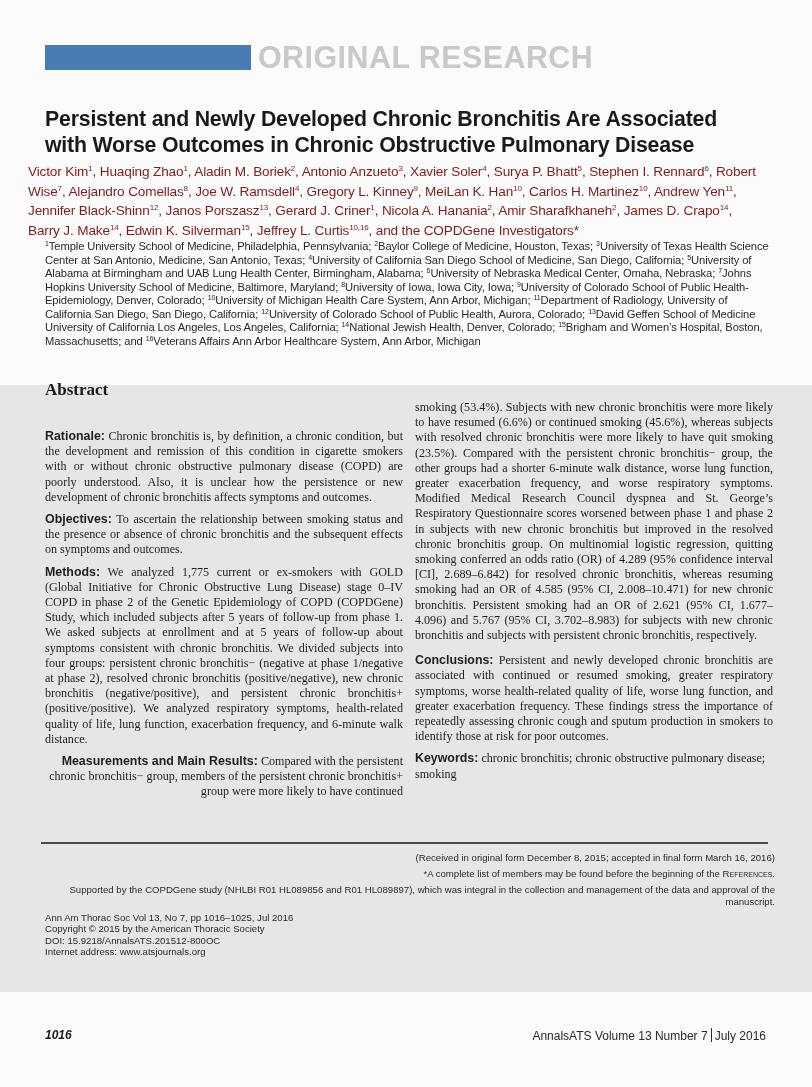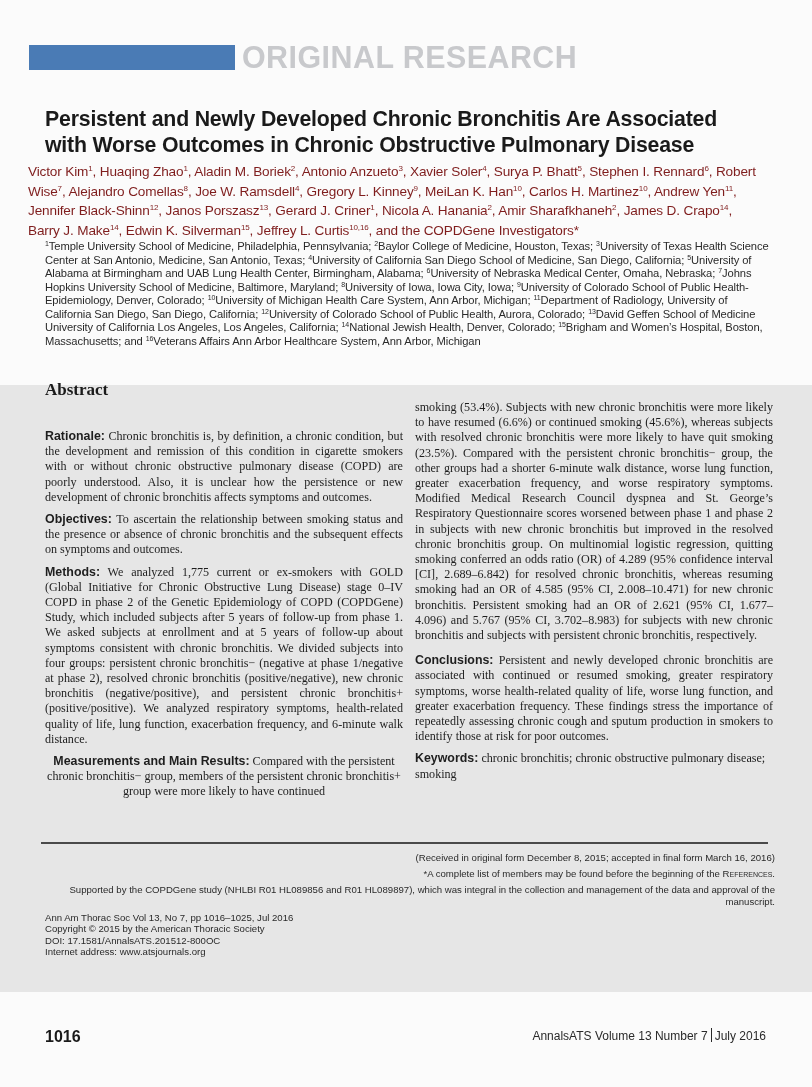--- a/index.html
+++ b/index.html
@@ -1,19 +1,19 @@
 <!DOCTYPE html>
 <html><head>
 <meta charset="utf-8">
 <style>
   * { box-sizing: border-box; margin: 0; padding: 0; }
   html, body { width: 812px; height: 1087px; background: #fbfbfb; overflow: hidden; }
   body { position: relative; font-family: "Liberation Sans", sans-serif; color: #1a1a1a; }
 
-  .banner { position: absolute; left: 0; top: 0; width: 720px; height: 100px; }
+  .banner { position: absolute; left: 16px; top: 0; width: 720px; height: 100px; }
   .banner-bar { position: absolute; left: 29px; top: 45px; width: 206px; height: 25px; background: #4a7bb5; }
   .banner-label { position: absolute; left: 242px; top: 40px; font-family: "Liberation Sans", sans-serif; font-weight: bold; font-size: 31px; letter-spacing: 0.5px; color: #c8c9cc; white-space: nowrap; transform: scaleX(0.98); transform-origin: left; }
 
   .title { position: absolute; left: 45px; top: 106px; width: 740px; font-size: 21.3px; font-weight: bold; line-height: 26px; color: #1a1a1a; letter-spacing: -0.2px; }
 
   .authors { position: absolute; left: 28px; top: 162px; width: 730px; font-size: 13.6px; line-height: 19.5px; color: #7f1d1d; letter-spacing: -0.15px; }
   .authors sup, .affils sup { font-size: 8px; vertical-align: 5px; line-height: 0; }
 
   .affils { position: absolute; left: 45px; top: 240px; width: 727px; font-size: 11.2px; line-height: 13.5px; color: #2a2a2a; letter-spacing: -0.1px; }
   .affils sup { vertical-align: 4px; font-size: 7px; }
@@ -28,21 +28,21 @@
   .col p { margin-bottom: 7px; text-align: justify; }
   .lead { font-family: "Liberation Sans", sans-serif; font-weight: bold; font-size: 12.4px; }
 
   .rule { position: absolute; left: 41px; top: 842px; width: 727px; height: 2px; background: #4a4a4a; }
 
   .footnotes { position: absolute; left: 45px; top: 852px; width: 730px; font-size: 9.6px; line-height: 12px; color: #2a2a2a; }
   .footnotes p { margin-bottom: 4px; text-align: right; }
   .smallcaps { font-variant: small-caps; }
   .citation { margin-top: 2px; line-height: 11.4px; }
 
-  .page-number { position: absolute; left: 45px; top: 1028px; font-size: 16px; font-weight: bold; }
+  .page-number { position: absolute; left: 45px; top: 1028px; font-size: 12px; font-weight: bold; font-style: italic; }
   .running-footer { position: absolute; right: 46px; top: 1028px; font-size: 12px; color: #2a2a2a; white-space: nowrap; }
   .running-footer .sep { display: inline-block; width: 1px; height: 14px; background: #2a2a2a; vertical-align: -2px; margin: 0 3px; }
 </style>
 </head>
 <body>
 
 <div class="banner">
   <div class="banner-bar"></div>
   <div class="banner-label">ORIGINAL RESEARCH</div>
 </div>
@@ -57,39 +57,39 @@
 <div class="affils" id="affils"><span><sup>1</sup><span>Temple University School of Medicine, Philadelphia, Pennsylvania;</span></span> <span><sup>2</sup><span>Baylor College of Medicine, Houston, Texas;</span></span> <span><sup>3</sup><span>University of Texas Health Science Center at San Antonio, Medicine, San Antonio, Texas;</span></span> <span><sup>4</sup><span>University of California San Diego School of Medicine, San Diego, California;</span></span> <span><sup>5</sup><span>University of Alabama at Birmingham and UAB Lung Health Center, Birmingham, Alabama;</span></span> <span><sup>6</sup><span>University of Nebraska Medical Center, Omaha, Nebraska;</span></span> <span><sup>7</sup><span>Johns Hopkins University School of Medicine, Baltimore, Maryland;</span></span> <span><sup>8</sup><span>University of Iowa, Iowa City, Iowa;</span></span> <span><sup>9</sup><span>University of Colorado School of Public Health-Epidemiology, Denver, Colorado;</span></span> <span><sup>10</sup><span>University of Michigan Health Care System, Ann Arbor, Michigan;</span></span> <span><sup>11</sup><span>Department of Radiology, University of California San Diego, San Diego, California;</span></span> <span><sup>12</sup><span>University of Colorado School of Public Health, Aurora, Colorado;</span></span> <span><sup>13</sup><span>David Geffen School of Medicine University of California Los Angeles, Los Angeles, California;</span></span> <span><sup>14</sup><span>National Jewish Health, Denver, Colorado;</span></span> <span><sup>15</sup><span>Brigham and Women’s Hospital, Boston, Massachusetts; and</span></span> <span><sup>16</sup><span>Veterans Affairs Ann Arbor Healthcare System, Ann Arbor, Michigan</span></span></div>
 
 <div class="graybox"></div>
 
 <h2 class="abs-heading">Abstract</h2>
 
 <div class="col col-left">
   <p><span class="lead">Rationale:</span> <span>Chronic bronchitis is, by definition, a chronic condition, but the development and remission of this condition in cigarette smokers with or without chronic obstructive pulmonary disease (COPD) are poorly understood. Also, it is unclear how the persistence or new development of chronic bronchitis affects symptoms and outcomes.</span></p>
   <p><span class="lead">Objectives:</span> <span>To ascertain the relationship between smoking status and the presence or absence of chronic bronchitis and the subsequent effects on symptoms and outcomes.</span></p>
   <p><span class="lead">Methods:</span> <span>We analyzed 1,775 current or ex-smokers with GOLD (Global Initiative for Chronic Obstructive Lung Disease) stage 0–IV COPD in phase 2 of the Genetic Epidemiology of COPD (COPDGene) Study, which included subjects after 5 years of follow-up from phase 1. We asked subjects at enrollment and at 5 years of follow-up about symptoms consistent with chronic bronchitis. We divided subjects into four groups: persistent chronic bronchitis− (negative at phase 1/negative at phase 2), resolved chronic bronchitis (positive/negative), new chronic bronchitis (negative/positive), and persistent chronic bronchitis+ (positive/positive). We analyzed respiratory symptoms, health-related quality of life, lung function, exacerbation frequency, and 6-minute walk distance.</span></p>
-  <p style="text-align:center;"><span class="lead">Measurements and Main Results:</span> <span>Compared with the persistent chronic bronchitis− group, members of the persistent chronic bronchitis+ group were more likely to have continued</span></p>
+  <p style="text-align:right;"><span class="lead">Measurements and Main Results:</span> <span>Compared with the persistent chronic bronchitis− group, members of the persistent chronic bronchitis+ group were more likely to have continued</span></p>
 </div>
 
 <div class="col col-right">
   <p><span>smoking (53.4%). Subjects with new chronic bronchitis were more likely to have resumed (6.6%) or continued smoking (45.6%), whereas subjects with resolved chronic bronchitis were more likely to have quit smoking (23.5%). Compared with the persistent chronic bronchitis− group, the other groups had a shorter 6-minute walk distance, worse lung function, greater exacerbation frequency, and worse respiratory symptoms. Modified Medical Research Council dyspnea and St. George’s Respiratory Questionnaire scores worsened between phase 1 and phase 2 in subjects with new chronic bronchitis but improved in the resolved chronic bronchitis group. On multinomial logistic regression, quitting smoking conferred an odds ratio (OR) of 4.289 (95% confidence interval [CI], 2.689–6.842) for resolved chronic bronchitis, whereas resuming smoking had an OR of 4.585 (95% CI, 2.008–10.471) for new chronic bronchitis. Persistent smoking had an OR of 2.621 (95% CI, 1.677–4.096) and 5.767 (95% CI, 3.702–8.983) for subjects with new chronic bronchitis and subjects with persistent chronic bronchitis, respectively.</span></p>
   <p style="margin-top:10px;"><span class="lead">Conclusions:</span> <span>Persistent and newly developed chronic bronchitis are associated with continued or resumed smoking, greater respiratory symptoms, worse health-related quality of life, worse lung function, and greater exacerbation frequency. These findings stress the importance of repeatedly assessing chronic cough and sputum production in smokers to identify those at risk for poor outcomes.</span></p>
   <p style="margin-top:1px;text-align:left;"><span class="lead">Keywords:</span> <span>chronic bronchitis; chronic obstructive pulmonary disease; smoking</span></p>
 </div>
 
 <div class="rule"></div>
 
 <div class="footnotes">
   <p>(Received in original form December 8, 2015; accepted in final form March 16, 2016)</p>
   <p><span>*A complete list of members may be found before the beginning of the</span> <span class="smallcaps">References</span><span>.</span></p>
   <p>Supported by the COPDGene study (NHLBI R01 HL089856 and R01 HL089897), which was integral in the collection and management of the data and approval of the manuscript.</p>
   <div class="citation">
     <div>Ann Am Thorac Soc Vol 13, No 7, pp 1016–1025, Jul 2016</div>
     <div>Copyright © 2015 by the American Thoracic Society</div>
-    <div>DOI: 17.1581/AnnalsATS.201512-800OC</div>
+    <div>DOI: 15.9218/AnnalsATS.201512-800OC</div>
     <div>Internet address: www.atsjournals.org</div>
   </div>
 </div>
 
 <div class="page-number">1016</div>
 <div class="running-footer">
   <span>AnnalsATS Volume 13 Number 7</span><span class="sep"></span><span>July 2016</span>
 </div>
 
 </body></html>

